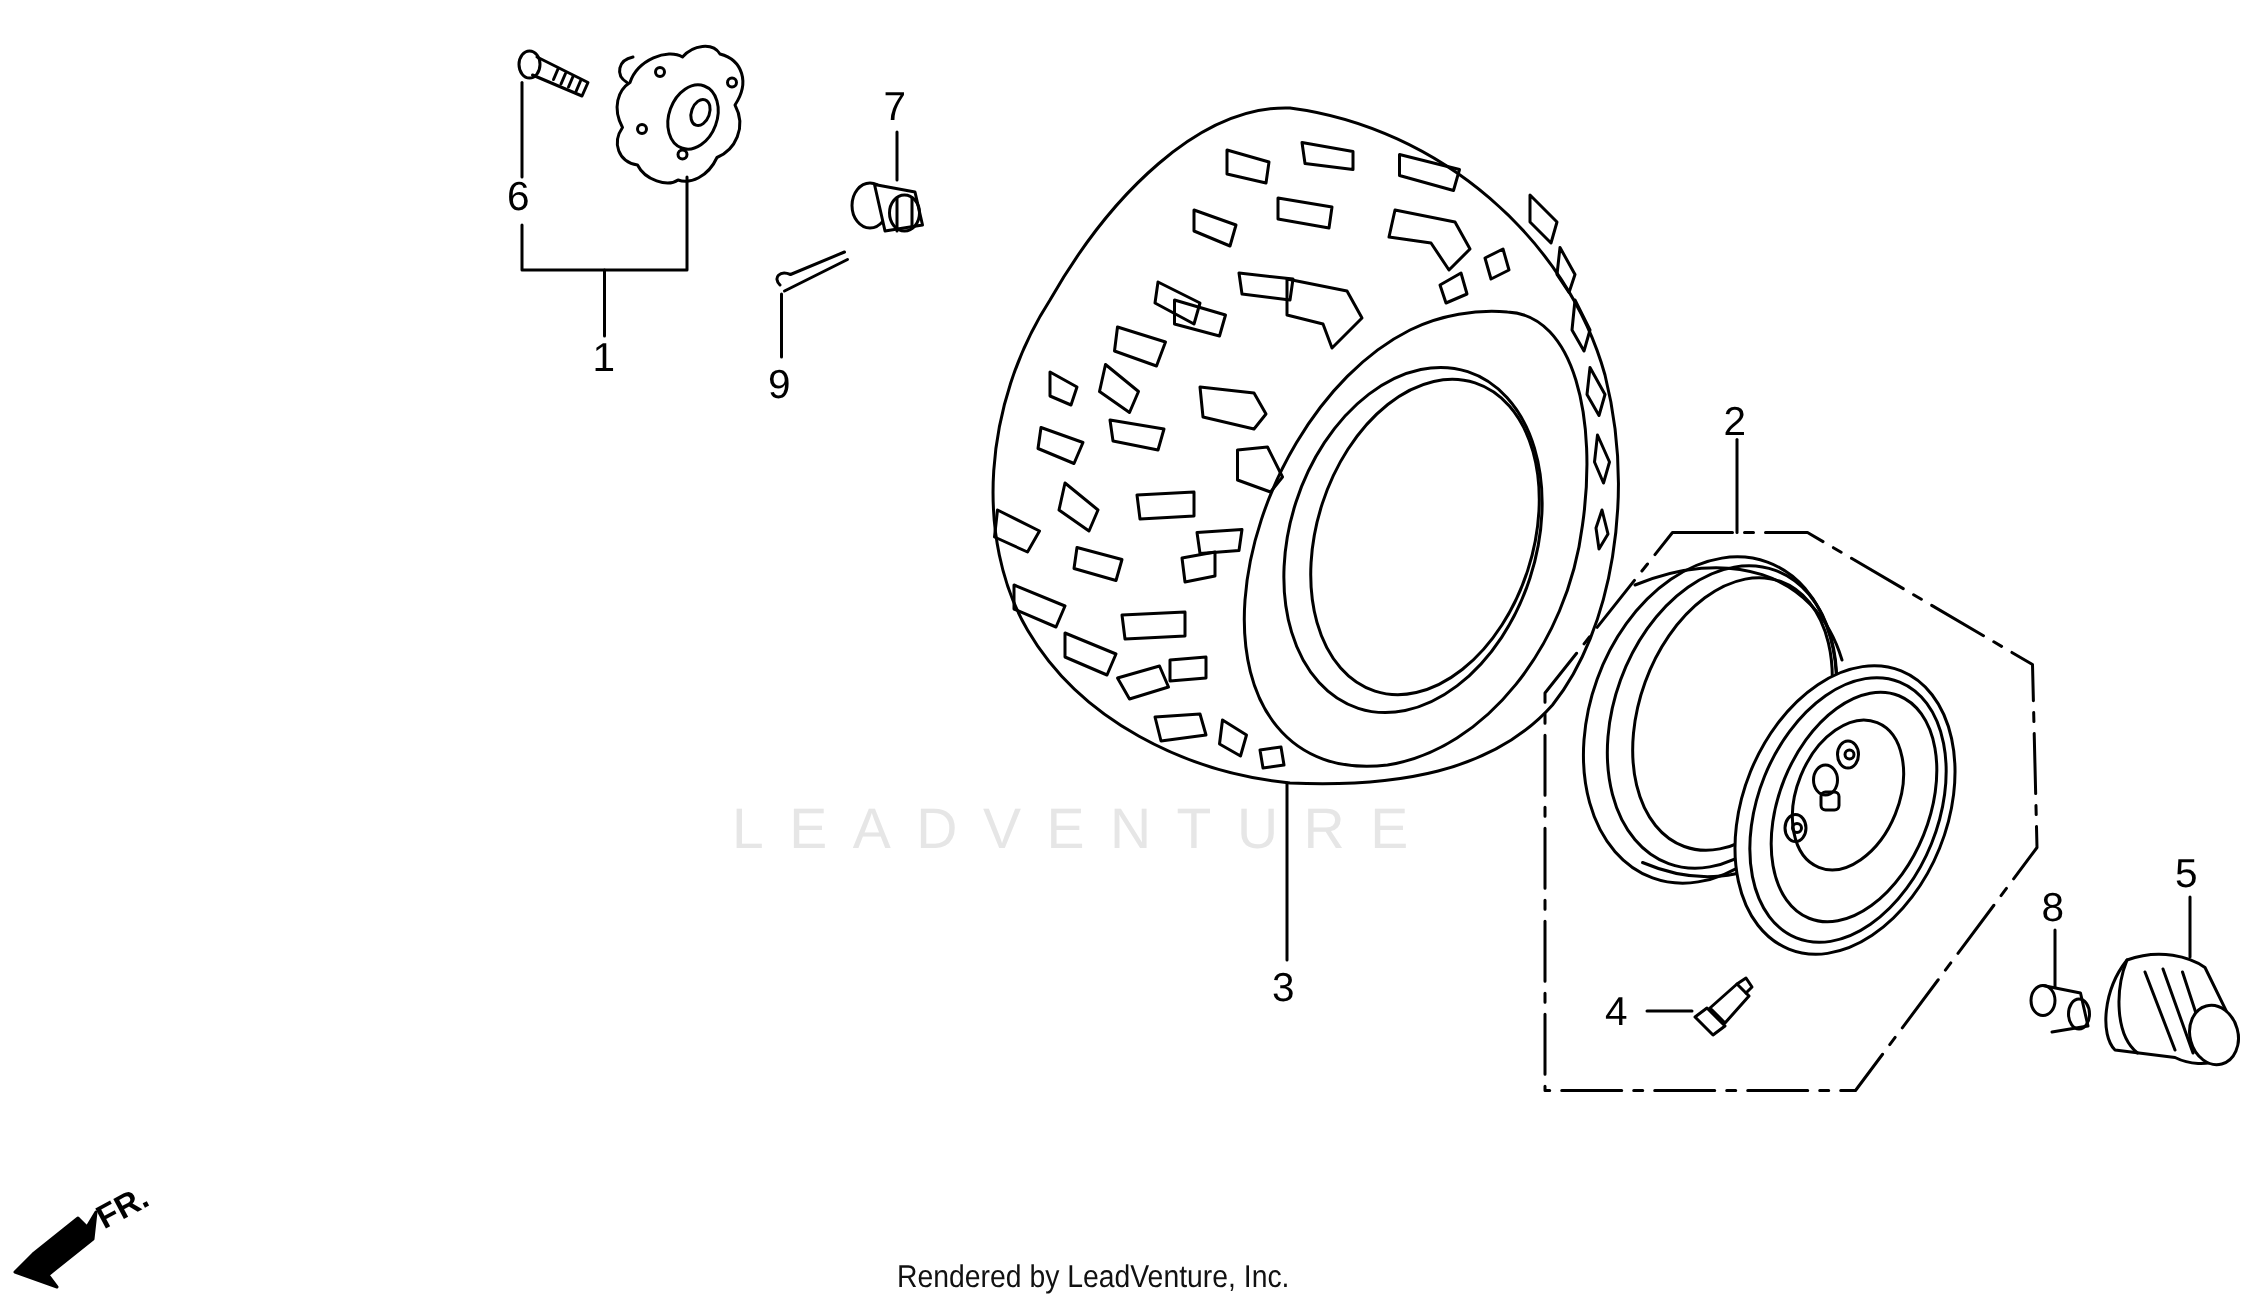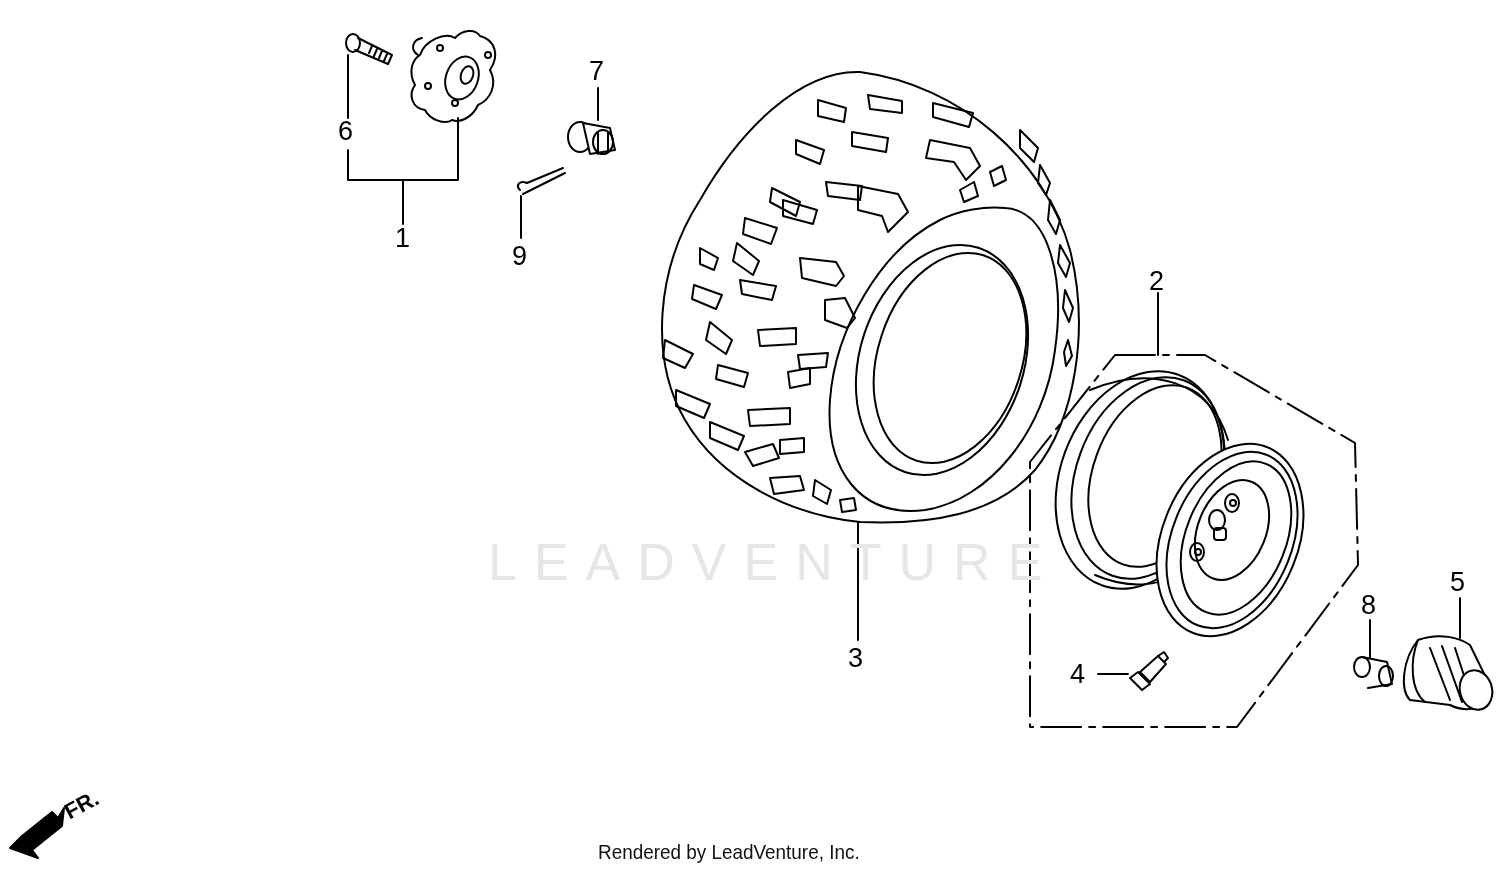--- a/index.html
+++ b/index.html
@@ -1,19 +1,19 @@
 <!DOCTYPE html>
 <html><head>
 <meta charset="utf-8">
 <style>
   html,body{margin:0;padding:0;background:#fff;}
   body{width:1500px;height:870px;position:relative;overflow:hidden;font-family:"Liberation Sans",sans-serif;}
   #canvas{position:absolute;left:0;top:0;width:1500px;height:870px;}
   .label{position:absolute;font-family:"Liberation Sans",sans-serif;font-size:27px;color:#000;font-weight:normal;line-height:1;}
-  .watermark{position:absolute;left:488px;top:532px;font-family:"Liberation Sans",sans-serif;font-size:52px;letter-spacing:17px;color:#e6e6e6;}
+  .watermark{position:absolute;left:488px;top:532px;font-family:"Liberation Sans",sans-serif;font-size:38px;letter-spacing:17px;color:#e6e6e6;}
   .footer{position:absolute;left:598px;top:840px;font-family:"Liberation Sans",sans-serif;font-size:21px;color:#111;transform:scaleX(0.9);transform-origin:left top;}
   .fr{position:absolute;left:60px;top:802px;font-family:"Liberation Sans",sans-serif;font-size:22px;font-weight:bold;transform:rotate(-28deg);transform-origin:left top;}
 </style>
 </head>
 <body>
 
 <svg id="canvas" viewBox="0 0 1500 870" xmlns="http://www.w3.org/2000/svg" fill="none" stroke="#000" stroke-width="2" stroke-linejoin="round" stroke-linecap="round">
 
   <g>
     <path d="M420 55 C 425 40, 445 32, 455 38 C 462 30, 475 28, 480 36 C 495 40, 500 55, 490 70 C 498 85, 490 100, 478 105 C 472 118, 460 123, 452 120 C 445 125, 430 120, 425 110 C 412 108, 408 95, 415 85 C 408 72, 412 60, 420 55 Z" fill="#fff"></path>

